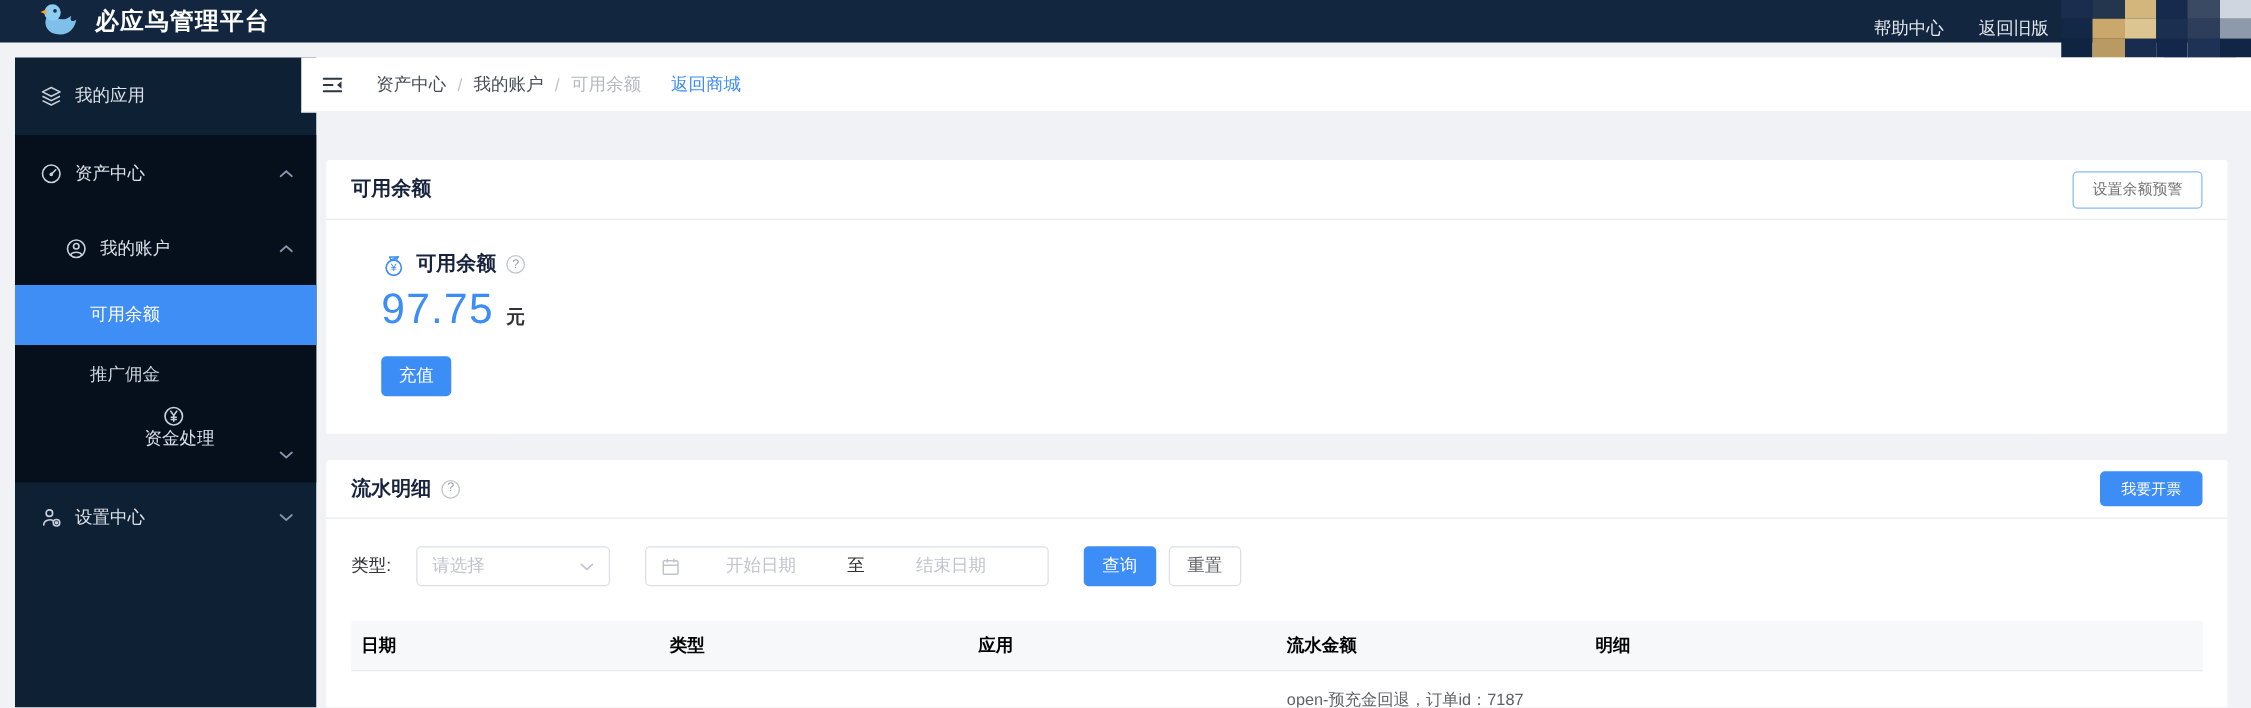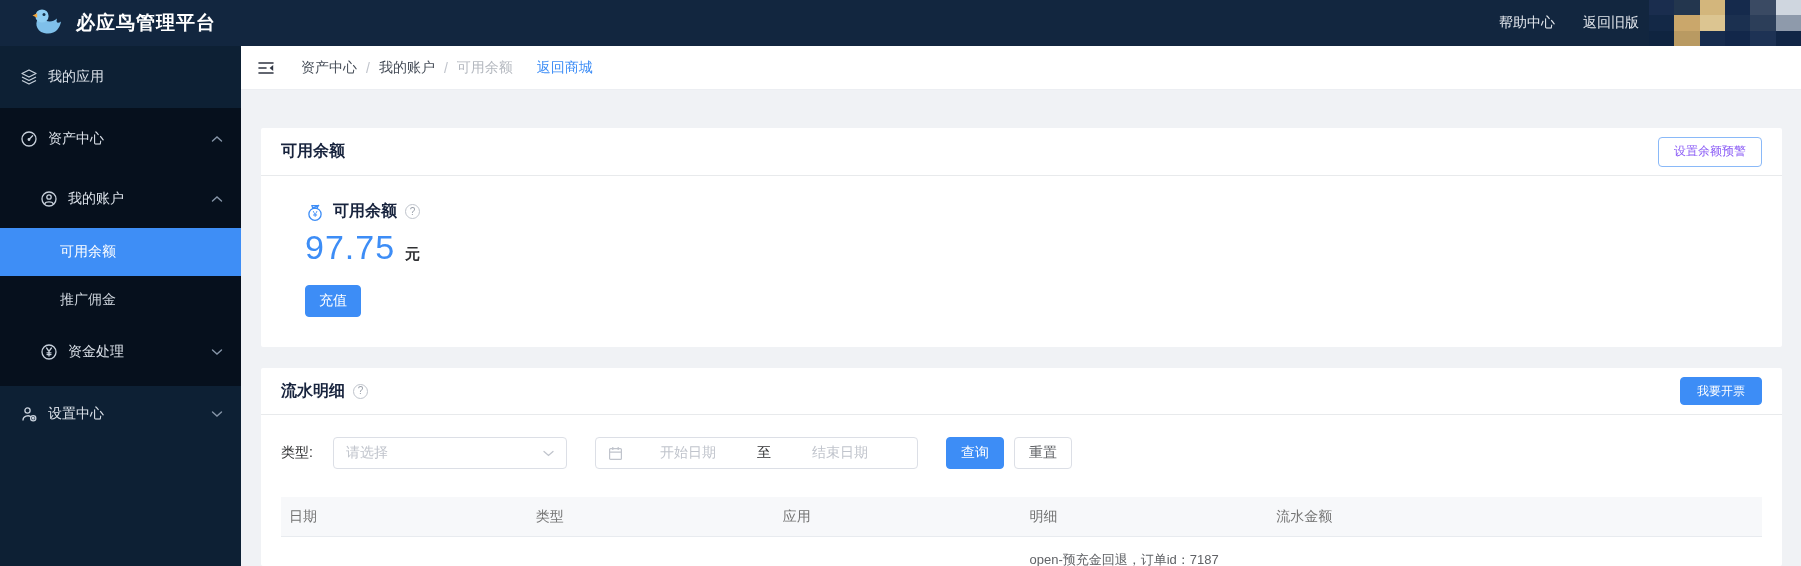--- a/index.html
+++ b/index.html
@@ -6,21 +6,21 @@
   html, body { width: 1801px; height: 566px; overflow: hidden; }
   body {
     font-family: "Liberation Sans", "DejaVu Sans", sans-serif;
     background: #f0f2f5;
     position: relative;
     color: #303133;
   }
 
   
   .topbar {
-    position: absolute; left: 0; top: 0; width: 1801px; height: 46px;
+    position: absolute; left: 0; top: 0; width: 1801px; height: 34px;
     background: #12263f; display: flex; align-items: center;
   }
   .brand { display: flex; align-items: center; gap: 12px; margin-left: 30px; cursor: pointer; }
   .brand-title { color: #ffffff; font-size: 19px; font-weight: bold; letter-spacing: 1px; }
   .top-links { position: absolute; right: 162px; top: 0; height: 46px; display: flex; align-items: center; gap: 28px; margin-left: 36px; }
   .top-link { color: #e4e8ee; font-size: 14px; cursor: pointer; white-space: nowrap; }
   .mosaic {
     position: absolute; right: 0; top: 0; width: 152px; height: 46px;
     display: grid; grid-template-columns: repeat(6, 1fr); grid-template-rows: repeat(3, 1fr);
   }
@@ -33,34 +33,34 @@
   .mosaic i:nth-child(11){background:#2c3e59}.mosaic i:nth-child(12){background:#8e9aab}
   .mosaic i:nth-child(13){background:#0f2440}.mosaic i:nth-child(14){background:#b99a62}
   .mosaic i:nth-child(15){background:#172c4e}.mosaic i:nth-child(16){background:#12274a}
   .mosaic i:nth-child(17){background:#1d3254}.mosaic i:nth-child(18){background:#112646}
   .mosaic-tail {
     position: absolute; right: 12px; top: 46px; width: 58px; height: 12px;
     background: #0e2342; border-radius: 0 0 9px 9px;
   }
 
   
-  .sidebar { position: absolute; left: 0; top: 46px; width: 241px; height: 520px; background: #0d2034; }
+  .sidebar { position: absolute; left: 12px; top: 46px; width: 241px; height: 520px; background: #0d2034; }
   .menu-item {
     display: flex; align-items: center; color: #dbe1e9; font-size: 14px; cursor: pointer;
     padding-left: 20px; padding-right: 18px;
   }
   .menu-item .mi-icon { display: inline-flex; margin-right: 10px; }
   .menu-item .chev { margin-left: auto; display: inline-flex; }
   .mi-apps { height: 62px; }
   .submenu-open { background: #06101d; padding-bottom: 6px; }
   .mi-assets { height: 62px; }
   .mi-account { height: 58px; padding-left: 40px; }
   .mi-leaf { height: 48px; padding-left: 60px; color: #cdd4dc; }
   .mi-active { background: #3e8ef6; color: #ffffff; }
-  .mi-funds { height: 56px; padding-left: 40px; }
+  .mi-funds { height: 56px; padding-left: 40px; flex-direction: column; }
   .mi-settings { height: 56px; }
 
   
   .crumbbar {
     position: absolute; left: 241px; top: 46px; width: 1560px; height: 44px;
     background: #ffffff; display: flex; align-items: center; padding-left: 16px;
     border-bottom: 1px solid #eceef2;
   }
   .fold { display: inline-flex; margin-right: 26px; cursor: pointer; }
   .crumb { font-size: 14px; color: #454c57; cursor: pointer; }
@@ -74,21 +74,21 @@
   .card2 { left: 261px; top: 368px; width: 1521px; height: 198px; }
   .card-head {
     height: 48px; padding: 0 20px; display: flex; align-items: center; justify-content: space-between;
     border-bottom: 1px solid #e8eaec;
   }
   .card2 .card-head { height: 47px; }
   .card-title { font-size: 16px; font-weight: bold; color: #17233d; }
   .title-group { display: flex; align-items: center; gap: 8px; }
 
   .btn { border-radius: 4px; cursor: pointer; display: inline-flex; align-items: center; justify-content: center; white-space: nowrap; }
-  .btn-outline-blue { border: 1px solid #8ab9f8; color: #8b5cf6; background: #ffffff; font-size: 12px; height: 30px; padding: 0 15px; }
+  .btn-outline-blue { border: 1px solid #8ab9f8; color: #737373; background: #ffffff; font-size: 12px; height: 30px; padding: 0 15px; }
   .btn-solid-sm { background: #3d8df6; color: #ffffff; border: 1px solid #3d8df6; font-size: 12px; height: 28px; padding: 0 16px; text-align: center; }
   .btn-solid { background: #3d8df6; color: #ffffff; border: 1px solid #3d8df6; font-size: 14px; height: 32px; width: 58px; }
   .btn-plain { background: #ffffff; color: #606266; border: 1px solid #dcdfe6; font-size: 14px; height: 32px; width: 58px; }
 
   .balance-body { padding: 25px 20px 0 44px; }
   .balance-label-row { display: flex; align-items: center; gap: 8px; }
   .balance-label { font-size: 16px; font-weight: bold; color: #17233d; }
   .q-icon {
     width: 15px; height: 15px; border: 1px solid #bfc4cc; border-radius: 50%;
     color: #9aa0aa; font-size: 10px; display: inline-flex; align-items: center; justify-content: center;
@@ -96,38 +96,38 @@
   }
   .amount-row { margin-top: 6px; display: flex; align-items: baseline; }
   .amount { font-size: 34px; font-weight: 500; color: #3d8df6; letter-spacing: 1px; }
   .amount-unit { font-size: 15px; color: #303133; margin-left: 10px; font-weight: bold; }
   .recharge { margin-top: 18px; width: 56px; height: 32px; }
 
   
   .filter-row { display: flex; align-items: center; margin: 22px 20px 0 20px; height: 32px; font-size: 14px; }
   .filter-label { color: #303133; margin-right: 20px; }
   .sel {
-    width: 234px; height: 32px; border: 1px solid #dcdfe6; border-radius: 4px;
+    width: 155px; height: 32px; border: 1px solid #dcdfe6; border-radius: 4px;
     display: flex; align-items: center; padding: 0 12px; color: #c0c4cc; cursor: pointer; background: #fff;
   }
   .sel .chev-sm { margin-left: auto; display: inline-flex; }
   .datebox {
     margin-left: 28px; width: 323px; height: 32px; border: 1px solid #dcdfe6; border-radius: 4px;
     display: flex; align-items: center; padding: 0 12px; background: #fff; cursor: pointer;
   }
   .date-ph { flex: 1; text-align: center; color: #c0c4cc; }
   .date-to { color: #303133; padding: 0 4px; }
   .btn-search { margin-left: 28px; }
   .btn-reset { margin-left: 10px; }
 
   
   .thead {
     margin: 28px 20px 0 20px; height: 40px; background: #f7f8fa;
     display: grid; grid-template-columns: repeat(6, 1fr); align-items: center;
-    border-bottom: 1px solid #e8ebef; font-size: 14px; font-weight: normal; color: #737373;
+    border-bottom: 1px solid #e8ebef; font-size: 14px; font-weight: bold; color: #000000;
   }
   .thead span { padding-left: 8px; }
   .trow {
     margin: 0 20px; display: grid; grid-template-columns: repeat(6, 1fr);
     padding-top: 14px; font-size: 13px; color: #606266;
   }
   .trow span { padding-left: 8px; }
 
   svg { display: block; }
 </style>
@@ -332,22 +332,22 @@
       <span class="date-ph">结束日期</span>
     </div>
     <button class="btn btn-solid btn-search">查询</button>
     <button class="btn btn-plain btn-reset">重置</button>
   </div>
 
   <div class="thead">
     <span>日期</span>
     <span>类型</span>
     <span>应用</span>
+    <span>流水金额</span>
     <span>明细</span>
-    <span>流水金额</span>
   </div>
   <div class="trow">
     <span></span>
     <span></span>
     <span></span>
     <span>open-预充金回退，订单id：7187</span>
     <span></span>
     <span></span>
   </div>
 </div>

